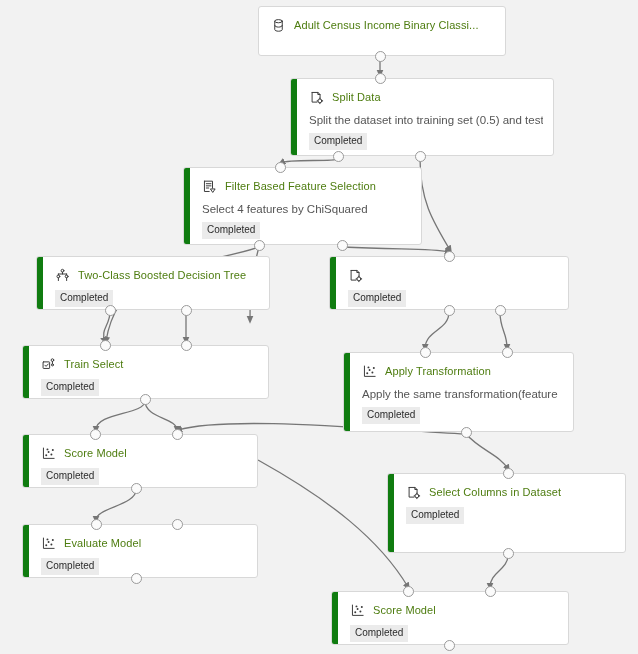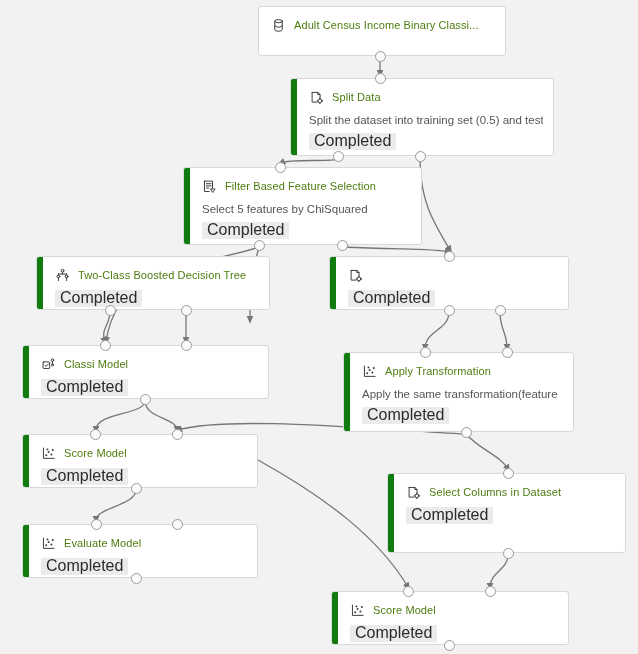--- a/index.html
+++ b/index.html
@@ -36,21 +36,21 @@
   .ntitle{
     font-size:11px;color:#4d7c0f;white-space:nowrap;
     letter-spacing:.1px;line-height:15px;
   }
   .ndesc{
     font-size:11.5px;color:#555555;margin-top:7px;
     line-height:14px;white-space:nowrap;overflow:hidden;
   }
   .nstatus{
     display:inline-block;margin-top:6px;
-    font-size:16px;color:#2b2b2b;
+    font-size:10px;color:#2b2b2b;
     background:#ebebeb;border-radius:0;
     padding:1px 5px 2px 5px;line-height:14px;
   }
   .port{
     position:absolute;width:11px;height:11px;border-radius:50%;
     background:#fbfbfb;border:1.4px solid #9a9a9a;
     box-sizing:border-box;
     margin-left:-5.5px;margin-top:-5.5px;
   }
 </style>
@@ -127,21 +127,21 @@
             <span class="nicon">
               <svg viewBox="0 0 16 16" fill="none" stroke="#3a3a3a" stroke-width="1.05" stroke-linecap="round" stroke-linejoin="round">
                 <path d="M2.6,2.3 h8.6 v7.4"></path>
                 <path d="M2.6,2.3 v11 h5.1"></path>
                 <path d="M4.6,5 h5 M4.6,7.3 h5 M4.6,9.6 h2.6"></path>
                 <path d="M9.4,10.6 h4.6 l-2.3,3.4 z"></path>
               </svg>
             </span>
             <span class="ntitle">Filter Based Feature Selection</span>
           </div>
-          <div class="ndesc">Select 5 features by ChiSquared</div>
+          <div class="ndesc">Select 4 features by ChiSquared</div>
           <div><span class="nstatus">Completed</span></div>
         </div>
       </div>
       <div class="node" style="left: 36px; top: 256px; width: 234px; height: 54px;">
         <div class="accent"></div>
         <div class="body">
           <div class="titlerow">
             <span class="nicon">
               <svg viewBox="0 0 16 16" fill="none" stroke="#3a3a3a" stroke-width="1.05" stroke-linecap="round" stroke-linejoin="round">
                 <circle cx="8" cy="2.9" r="1.5"></circle>
@@ -179,21 +179,21 @@
           <div class="titlerow">
             <span class="nicon">
               <svg viewBox="0 0 16 16" fill="none" stroke="#3a3a3a" stroke-width="1.05" stroke-linecap="round" stroke-linejoin="round">
                 <rect x="2.2" y="5.2" width="7" height="7" rx="0.6"></rect>
                 <path d="M4.1,8.7 l1.3,1.3 l2.4,-2.6"></path>
                 <circle cx="12.2" cy="3.3" r="1.4"></circle>
                 <circle cx="12.2" cy="8.4" r="1.1"></circle>
                 <path d="M12.2,4.7 V7.3"></path>
               </svg>
             </span>
-            <span class="ntitle">Classi Model</span>
+            <span class="ntitle">Train Select</span>
           </div>
           <div><span class="nstatus">Completed</span></div>
         </div>
       </div>
       <div class="node" style="left: 343px; top: 352px; width: 231px; height: 80px;">
         <div class="accent"></div>
         <div class="body">
           <div class="titlerow">
             <span class="nicon">
               <svg viewBox="0 0 16 16" fill="none">

